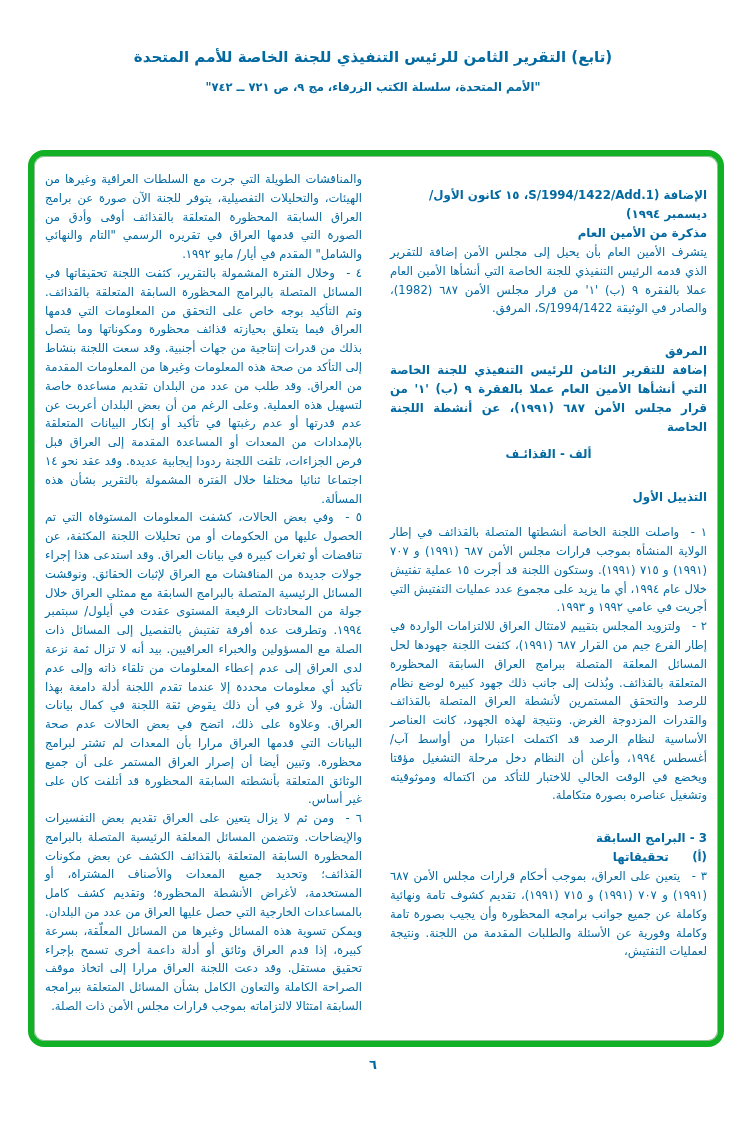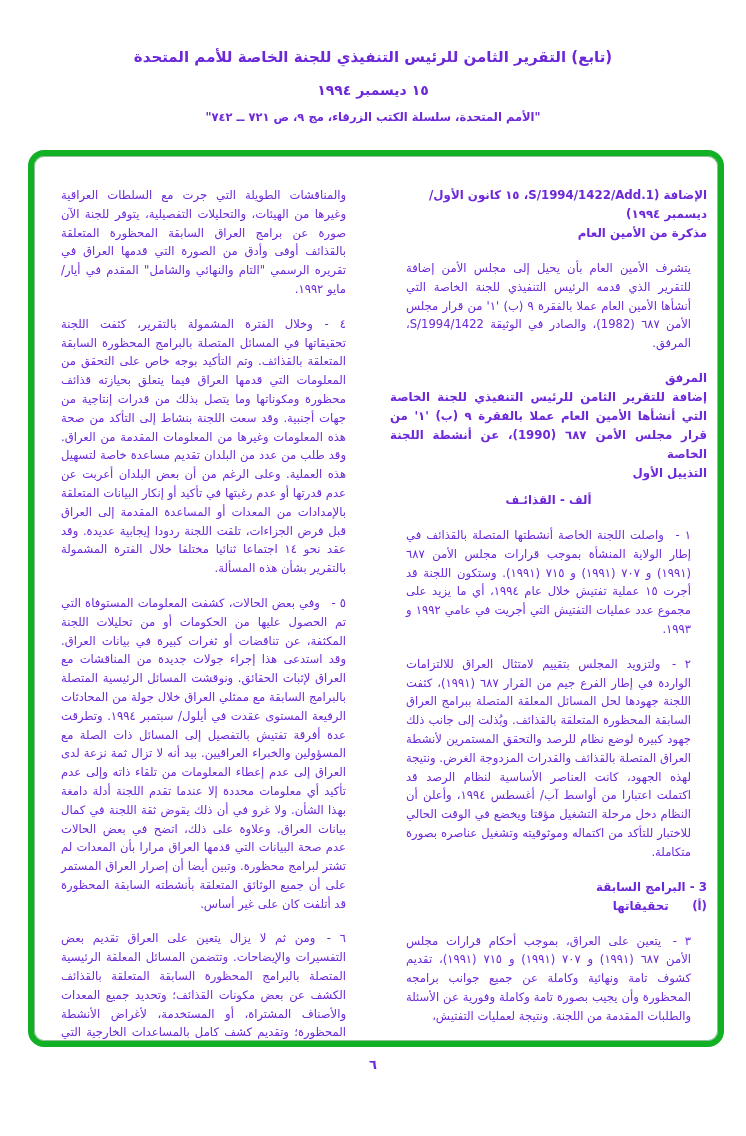--- a/index.html
+++ b/index.html
@@ -9,21 +9,21 @@
     width: 746px;
     height: 1136px;
     overflow: hidden;
     font-family: "DejaVu Sans", "Liberation Sans", sans-serif;
   }
   .page {
     position: relative;
     width: 746px;
     height: 1136px;
     direction: rtl;
-    color: #6d28d9;
+    color: #0369a1;
   }
   .header {
     text-align: center;
     padding-top: 46px;
   }
   .header .title {
     font-size: 15px;
     font-weight: bold;
     line-height: 22px;
   }
@@ -58,68 +58,67 @@
     height: 100%;
   }
   .col {
     width: 317px;
     flex: 0 0 317px;
   }
   .body-text {
     font-size: 11.6px;
     line-height: 18.8px;
     text-align: justify;
-    margin: 16px;
+    margin: 0;
   }
   .heading {
     font-size: 11.8px;
     font-weight: bold;
     line-height: 19px;
     margin: 0;
     text-align: right;
   }
   .centered { text-align: center; }
   .mt-sm  { margin-top: 8px; }
   .mt-md  { margin-top: 16px; }
-  .mt-lg  { }
+  .mt-lg  { margin-top: 24px; }
   .page-number {
     position: absolute;
     top: 1057px;
     left: 0;
     width: 746px;
     text-align: center;
     font-size: 13px;
     font-weight: bold;
   }
 </style>
 </head>
 <body>
 
 <div class="page">
 
   <div class="header">
     <div class="title">(تابع) التقرير الثامن للرئيس التنفيذي للجنة الخاصة للأمم المتحدة</div>
-    <div class="date">١٥ ديسمبر ١٩٩٤</div>
     <div class="source">"الأمم المتحدة، سلسلة الكتب الزرقاء، مج ٩، ص ٧٢١ ــ ٧٤٢"</div>
   </div>
 
   <div class="greenbox">
     <div class="columns">
 
       <div class="col">
 
         <p class="heading mt-md">الإضافة (S/1994/1422/Add.1، ١٥ كانون الأول/ ديسمبر ١٩٩٤)</p>
         <p class="heading">مذكرة من الأمين العام</p>
         <p class="body-text">يتشرف الأمين العام بأن يحيل إلى مجلس الأمن إضافة للتقرير الذي قدمه الرئيس التنفيذي للجنة الخاصة التي أنشأها الأمين العام عملا بالفقرة ٩ (ب) '١' من قرار مجلس الأمن ٦٨٧ (1982)، والصادر في الوثيقة S/1994/1422، المرفق.</p>
 
         <p class="heading mt-lg">المرفق</p>
-        <p class="heading" style="text-align: justify;">إضافة للتقرير الثامن للرئيس التنفيذي للجنة الخاصة التي أنشأها الأمين العام عملا بالفقرة ٩ (ب) '١' من قرار مجلس الأمن ٦٨٧ (1990)، عن أنشطة اللجنة الخاصة</p>
+        <p class="heading" style="text-align: justify;">إضافة للتقرير الثامن للرئيس التنفيذي للجنة الخاصة التي أنشأها الأمين العام عملا بالفقرة ٩ (ب) '١' من قرار مجلس الأمن ٦٨٧ (١٩٩١)، عن أنشطة اللجنة الخاصة</p>
 
+        <p class="heading centered mt-sm">ألف - القذائـف</p>
         <p class="heading mt-lg">التذييل الأول</p>
-        <p class="heading centered mt-sm">ألف - القذائـف</p>
 
         <p class="body-text mt-md">١ - واصلت اللجنة الخاصة أنشطتها المتصلة بالقذائف في إطار الولاية المنشأة بموجب قرارات مجلس الأمن ٦٨٧ (١٩٩١) و ٧٠٧ (١٩٩١) و ٧١٥ (١٩٩١). وستكون اللجنة قد أجرت ١٥ عملية تفتيش خلال عام ١٩٩٤، أي ما يزيد على مجموع عدد عمليات التفتيش التي أجريت في عامي ١٩٩٢ و ١٩٩٣.</p>
         <p class="body-text">٢ - ولتزويد المجلس بتقييم لامتثال العراق للالتزامات الواردة في إطار الفرع جيم من القرار ٦٨٧ (١٩٩١)، كثفت اللجنة جهودها لحل المسائل المعلقة المتصلة ببرامج العراق السابقة المحظورة المتعلقة بالقذائف. وبُذلت إلى جانب ذلك جهود كبيرة لوضع نظام للرصد والتحقق المستمرين لأنشطة العراق المتصلة بالقذائف والقدرات المزدوجة الغرض. ونتيجة لهذه الجهود، كانت العناصر الأساسية لنظام الرصد قد اكتملت اعتبارا من أواسط آب/ أغسطس ١٩٩٤، وأعلن أن النظام دخل مرحلة التشغيل مؤقتا ويخضع في الوقت الحالي للاختبار للتأكد من اكتماله وموثوقيته وتشغيل عناصره بصورة متكاملة.</p>
 
         <p class="heading mt-lg">3 - البرامج السابقة</p>
         <p class="heading">(أ)  تحقيقاتها</p>
 
         <p class="body-text">٣ - يتعين على العراق، بموجب أحكام قرارات مجلس الأمن ٦٨٧ (١٩٩١) و ٧٠٧ (١٩٩١) و ٧١٥ (١٩٩١)، تقديم كشوف تامة ونهائية وكاملة عن جميع جوانب برامجه المحظورة وأن يجيب بصورة تامة وكاملة وفورية عن الأسئلة والطلبات المقدمة من اللجنة. ونتيجة لعمليات التفتيش،</p>
       </div>
 

